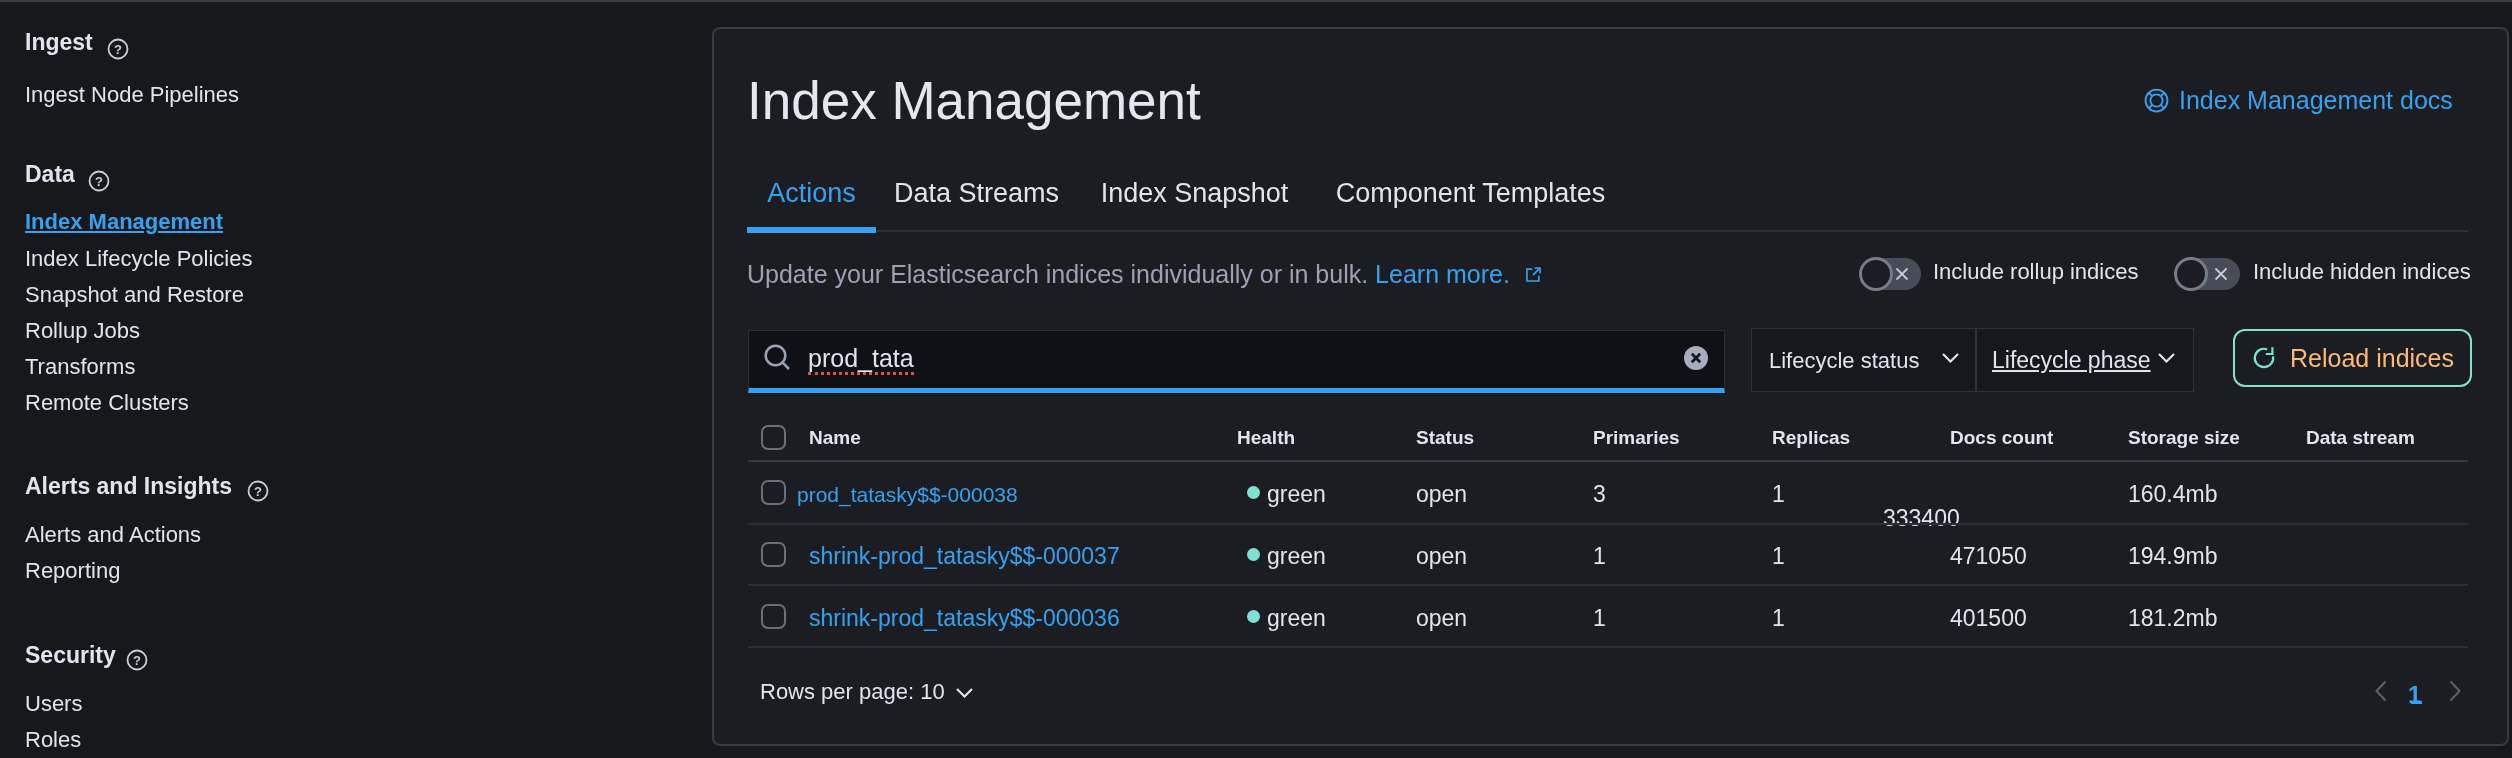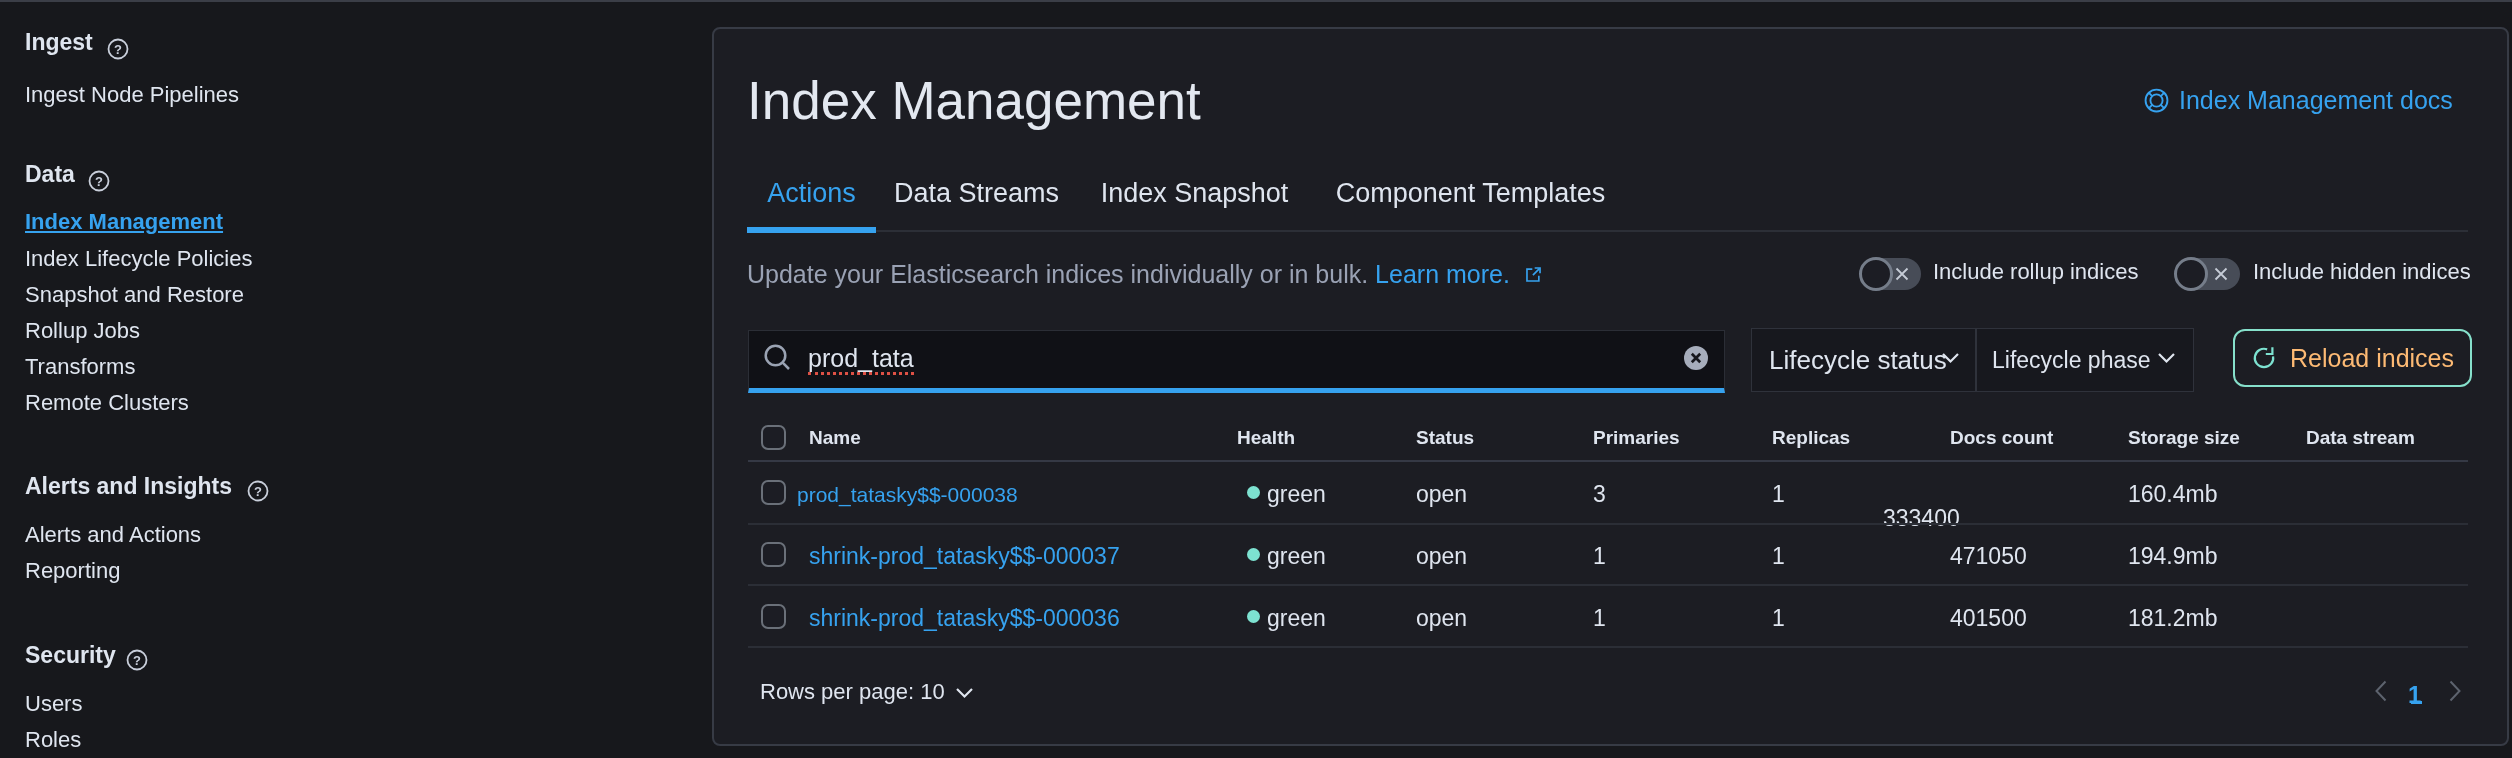--- a/index.html
+++ b/index.html
@@ -109,25 +109,25 @@
       </g>
     </svg>
 <div class="abs white" style="left:808px; top:346px; font-size:25px; line-height:25px;"><span style="border-bottom:3px dotted #de5145;">prod_tata</span></div>
 <svg class="abs" style="left:1684px; top:346px;" width="24" height="24" viewBox="0 0 16 16">
       <circle cx="8" cy="8" r="8" fill="#a6adbb"></circle>
       <path d="M5.2 5.2 L10.8 10.8 M10.8 5.2 L5.2 10.8" stroke="#16171c" stroke-width="1.8"></path>
     </svg>
 
 <div class="abs" style="left:1751px; top:328px; width:443px; height:64px; background:#17181e; border:1px solid #2f323b;"></div>
 <div class="abs" style="left:1975px; top:328px; width:2px; height:64px; background:#2f323b;"></div>
-<div class="abs white" style="left:1769px; top:349px; font-size:26px; line-height:23px;">Lifecycle status</div>
+<div class="abs white" style="left:1769px; top:349px; font-size:22px; line-height:23px;">Lifecycle status</div>
 <svg class="abs" style="left:1941px; top:352px;" width="19" height="12" viewBox="0 0 19 12">
       <path d="M2 2 L9.5 9.5 L17 2" stroke="#dfe5ef" stroke-width="2.2" fill="none"></path>
     </svg>
-<div class="abs white" style="left:1992px; top:349px; font-size:23px; line-height:23px;">Lifecycle phase</div>
+<div class="abs white" style="left:1992px; top:349px; font-size:23px; line-height:23px;text-decoration:underline;">Lifecycle phase</div>
 <svg class="abs" style="left:2157px; top:352px;" width="19" height="12" viewBox="0 0 19 12">
       <path d="M2 2 L9.5 9.5 L17 2" stroke="#dfe5ef" stroke-width="2.2" fill="none"></path>
     </svg>
 
 <div class="abs" style="left:2233px; top:329px; width:239px; height:58px; border:2px solid #86e0cb; border-radius:12px;"></div>
 <svg class="abs" style="left:2252px; top:345px;" width="24" height="24" viewBox="0 0 24 24">
       <path d="M21.06 11.4 A9.2 9.2 0 1 1 15.15 4.35" fill="none" stroke="#7de2d1" stroke-width="2.2"></path>
       <path d="M13.8 9 H20.4 V2.2" fill="none" stroke="#7de2d1" stroke-width="2.2"></path>
     </svg>
 <div class="abs teal" style="left:2290px; top:346px; font-size:25px; line-height:25px;">Reload indices</div>

